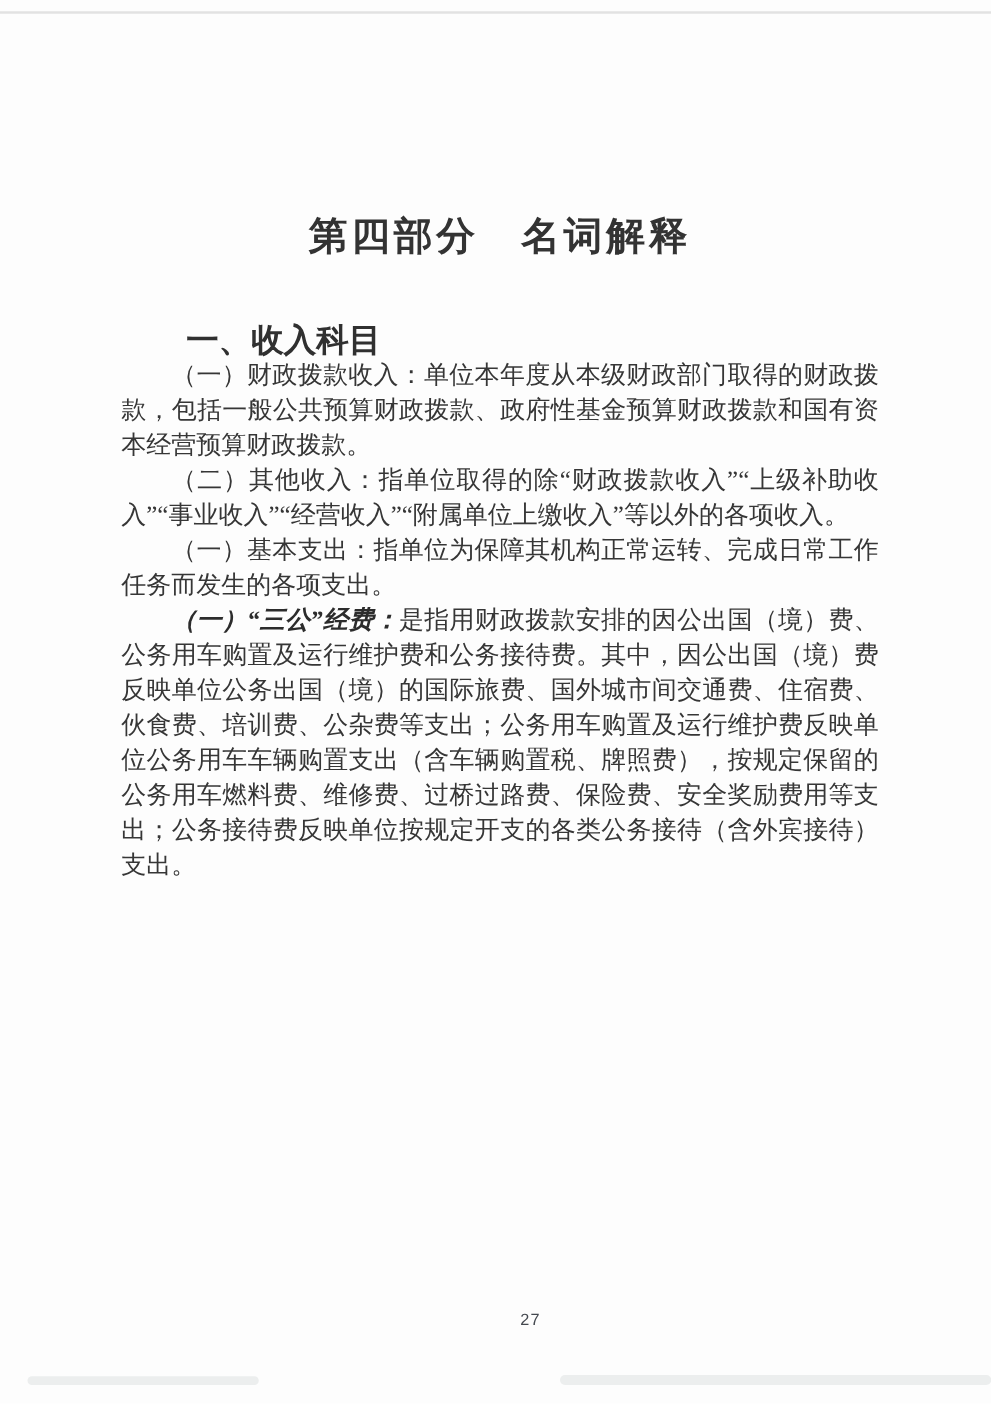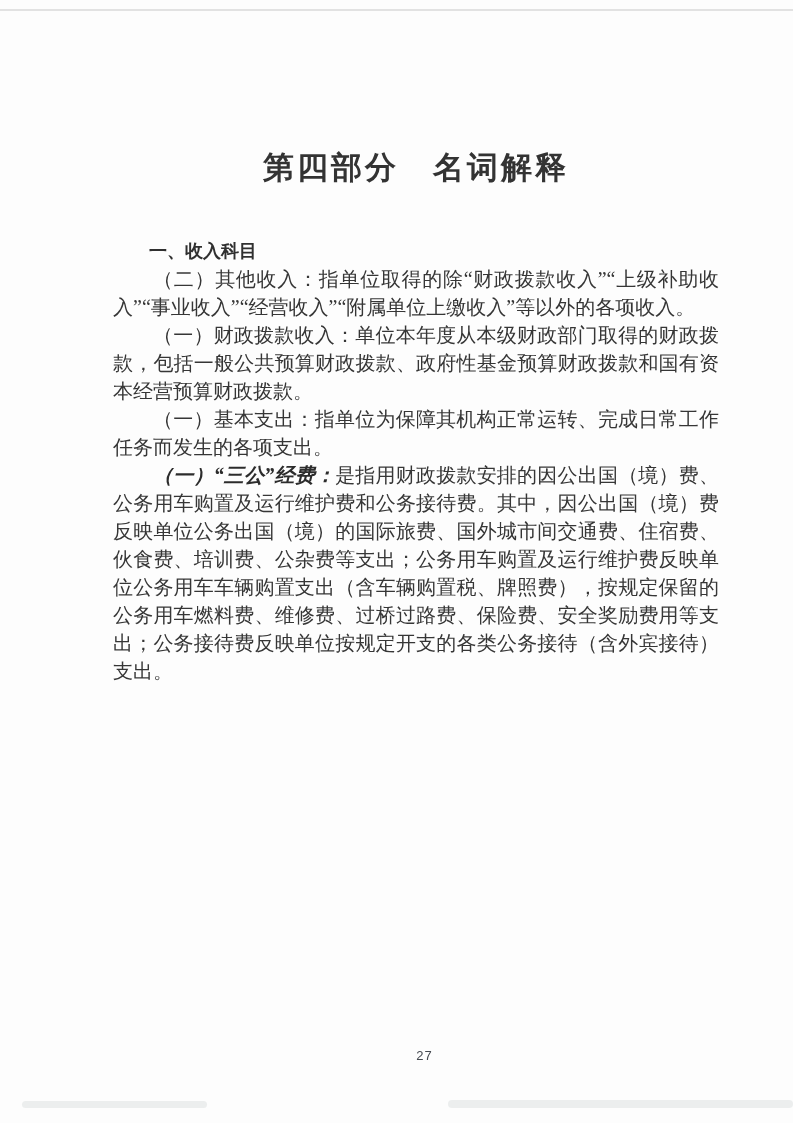--- a/index.html
+++ b/index.html
@@ -28,38 +28,37 @@
     position: absolute;
     background: #eceeee;
     border-radius: 4px;
   }
   .scan-smudge.left  { left: 22px;  top: 1101px; width: 185px; height: 7px; }
   .scan-smudge.right { left: 448px; top: 1100px; width: 345px; height: 8px; }
 
   .content {
     position: absolute;
     left: 97px;
-    top: 147px;
+    top: 168px;
     width: 606px;
-    margin-left: 16px;
   }
   .doc-title {
     margin: 0 0 48px 0;
     text-align: center;
     font-size: 31px;
     font-weight: bold;
     letter-spacing: 3px;
     color: #333333;
     line-height: 42px;
   }
   .section-heading {
     margin: 0;
     font-family: "Liberation Sans", "DejaVu Sans", sans-serif;
     font-weight: bold;
-    font-size: 18px;
+    font-size: 26px;
     line-height: 28px;
     text-indent: 2em;
     color: #303030;
   }
   .para {
     margin: 0;
     font-size: 20px;
     line-height: 28px;
     text-align: justify;
     text-indent: 2em;
@@ -88,22 +87,22 @@
 
 <div class="page">
 
   <div class="scan-line-top"></div>
 
   <div class="content">
 
     <h1 class="doc-title">第四部分　名词解释</h1>
 
     <h2 class="section-heading">一、收入科目</h2>
+    <p class="para"><span>（一）财政拨款收入：</span><span>单位本年度从本级财政部门取得的财政拨款，包括一般公共预算财政拨款、政府性基金预算财政拨款和国有资本经营预算财政拨款。</span></p>
     <p class="para"><span>（二）其他收入：</span><span>指单位取得的除“财政拨款收入”“上级补助收入”“事业收入”“经营收入”“附属单位上缴收入”等以外的各项收入。</span></p>
-    <p class="para"><span>（一）财政拨款收入：</span><span>单位本年度从本级财政部门取得的财政拨款，包括一般公共预算财政拨款、政府性基金预算财政拨款和国有资本经营预算财政拨款。</span></p>
 
     <p class="para"><span>（一）基本支出：</span><span>指单位为保障其机构正常运转、完成日常工作任务而发生的各项支出。</span></p>
 
     <p class="para"><span class="term-bold">（一）“三公”经费：</span><span>是指用财政拨款安排的因公出国（境）费、公务用车购置及运行维护费和公务接待费。其中，因公出国（境）费反映单位公务出国（境）的国际旅费、国外城市间交通费、住宿费、伙食费、培训费、公杂费等支出；公务用车购置及运行维护费反映单位公务用车车辆购置支出（含车辆购置税、牌照费），按规定保留的公务用车燃料费、维修费、过桥过路费、保险费、安全奖励费用等支出；公务接待费反映单位按规定开支的各类公务接待（含外宾接待）支出。</span></p>
 
   </div>
 
   <div class="page-number">27</div>
 
   <div class="scan-smudge left"></div>

